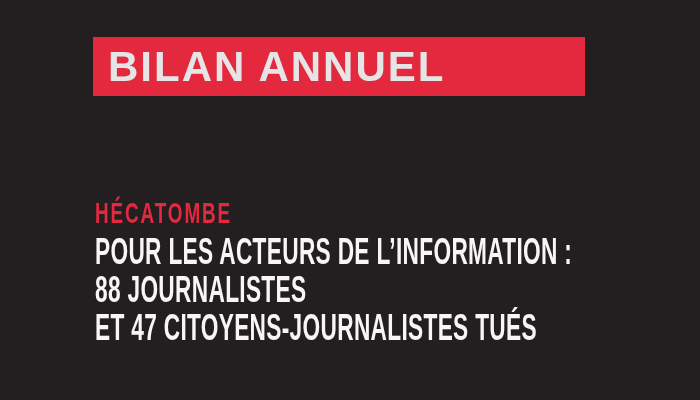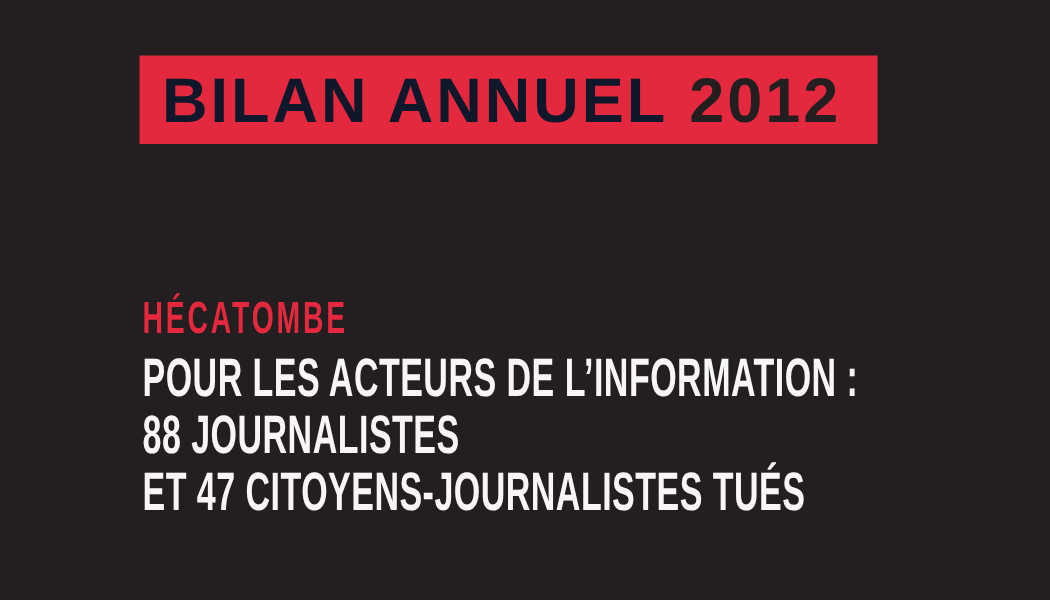--- a/index.html
+++ b/index.html
@@ -18,21 +18,21 @@
   .poster{position:absolute;inset:0;background:var(--bg);}
   
   .banner{
     position:absolute;left:93px;top:37px;width:492px;height:59px;
     background:var(--red);
     display:flex;align-items:center;
     padding-left:15px;box-sizing:border-box;
     font-weight:bold;font-size:42px;letter-spacing:2px;
     white-space:nowrap;
   }
-  .banner-title{color:#0f172a;text-align:center;}
+  .banner-title{color:#e5e5e5;text-align:center;}
   .banner-year{color:var(--dark);margin-left:14px;}
   
   .headline{position:absolute;left:95px;top:196px;}
   .hl-kicker{
     font-weight:bold;font-size:30px;line-height:33px;height:37px;
     color:var(--red);letter-spacing:3px;white-space:nowrap;
     transform:scaleX(0.63);transform-origin:0 0;
   }
   .hl-line{
     font-weight:bold;font-size:36px;line-height:38px;
@@ -40,21 +40,20 @@
     transform:scaleX(0.63);transform-origin:0 0;
   }
 </style>
 </head>
 <body>
 
 <div class="poster">
 
   <div class="banner">
     <span class="banner-title">BILAN ANNUEL</span>
-    <span class="banner-year">2012</span>
   </div>
 
   <div class="headline">
     <div class="hl-kicker">HÉCATOMBE</div>
     <div class="hl-line">POUR LES ACTEURS DE L’INFORMATION :</div>
     <div class="hl-line">88 JOURNALISTES</div>
     <div class="hl-line">ET 47 CITOYENS-JOURNALISTES TUÉS</div>
   </div>
 
 </div>

